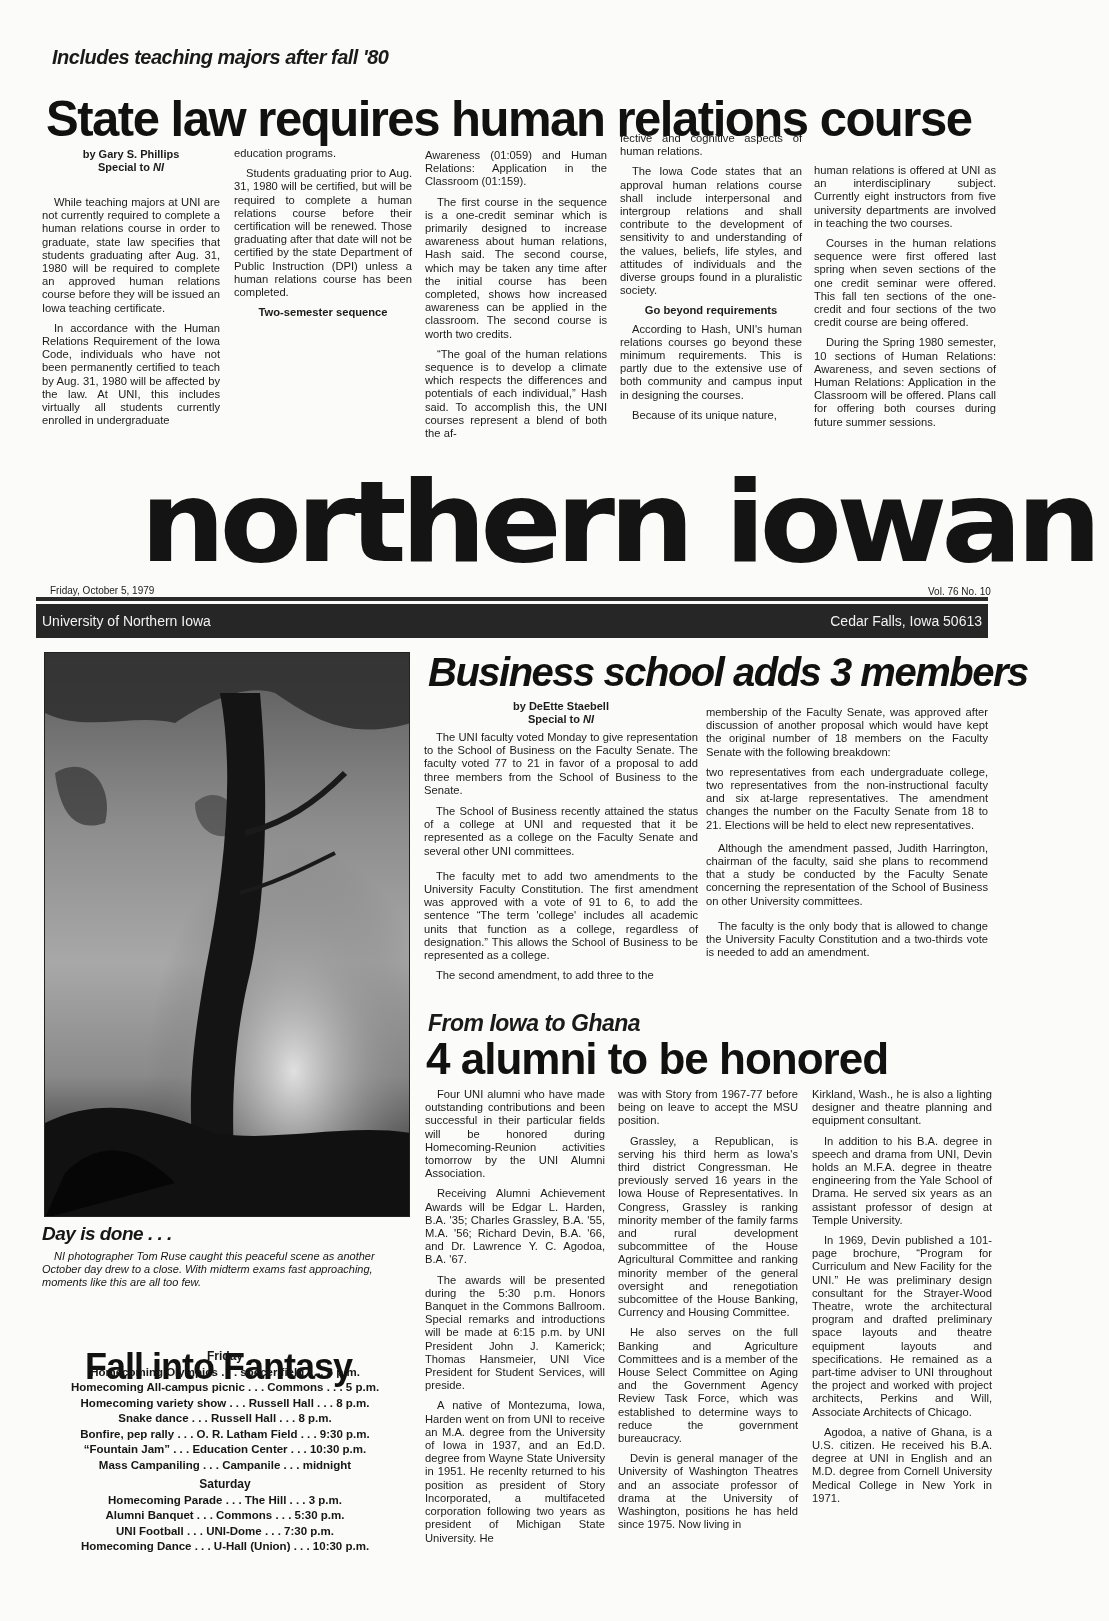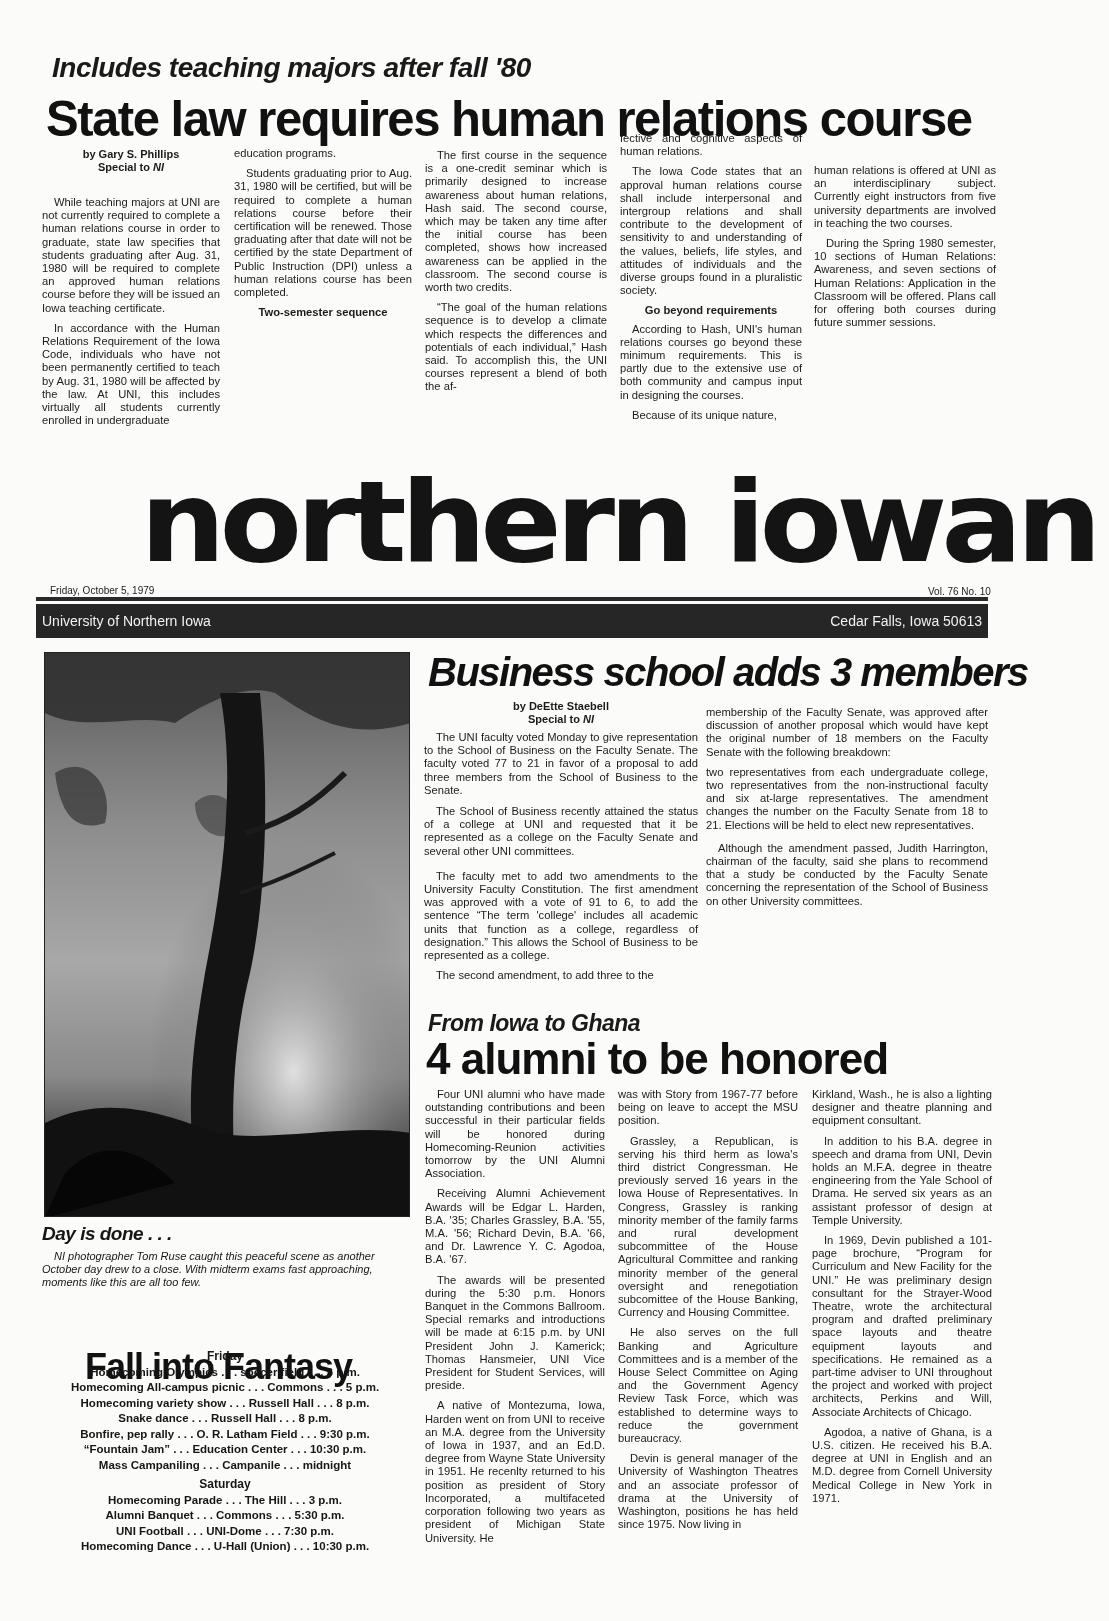--- a/index.html
+++ b/index.html
@@ -26,54 +26,56 @@
   .photo { background: linear-gradient(180deg, #5a5a5a 0%, #8c8c8c 30%, #a8a8a8 55%, #8a8a8a 75%, #3a3a3a 90%, #1a1a1a 100%); border: 1px solid #222; overflow: hidden; }
   .caption-title { font-style: italic; font-weight: bold; font-size: 19px; letter-spacing: -0.5px; }
   .caption-text { font-style: italic; font-size: 11px; line-height: 13px; }
 
   .schedule { text-align: center; font-weight: bold; font-size: 11.5px; line-height: 15.5px; }
   .schedule .day { font-size: 12px; margin-top: 2px; }
 </style>
 </head>
 <body>
 
-<div class="abs kicker" style="left:52px; top:52px; font-size:28px;">Includes teaching majors after fall '80</div>
+<div class="abs kicker" style="left:52px; top:46px; font-size:20px;">Includes teaching majors after fall '80</div>
 <div class="abs headline" style="left:46px; top:90px; font-size:50px; transform:scaleX(0.98);">State law requires human relations course</div>
 
 <div class="abs col" style="left:42px; top:148px; width:178px;">
   <div class="byline">
     <div>by Gary S. Phillips</div>
     <div><span>Special to </span><i>NI</i></div>
   </div>
   <div style="height:22px"></div>
   <p>While teaching majors at UNI are not currently required to complete a human relations course in order to graduate, state law specifies that students graduating after Aug. 31, 1980 will be required to complete an approved human relations course before they will be issued an Iowa teaching certificate.</p>
   <p>In accordance with the Human Relations Requirement of the Iowa Code, individuals who have not been permanently certified to teach by Aug. 31, 1980 will be affected by the law. At UNI, this includes virtually all students currently enrolled in undergraduate</p>
 </div>
 
 <div class="abs col" style="left:234px; top:147px; width:178px;">
   <p class="noindent">education programs.</p>
   <p>Students graduating prior to Aug. 31, 1980 will be certified, but will be required to complete a human relations course before their certification will be renewed. Those graduating after that date will not be certified by the state Department of Public Instruction (DPI) unless a human relations course has been completed.</p>
   <div class="subhead">Two-semester sequence</div>
 </div>
 
 <div class="abs col" style="left:425px; top:149px; width:182px;">
+  <p class="noindent">Awareness (01:059) and Human Relations: Application in the Classroom (01:159).</p>
   <p>The first course in the sequence is a one-credit seminar which is primarily designed to increase awareness about human relations, Hash said. The second course, which may be taken any time after the initial course has been completed, shows how increased awareness can be applied in the classroom. The second course is worth two credits.</p>
   <p>“The goal of the human relations sequence is to develop a climate which respects the differences and potentials of each individual,” Hash said. To accomplish this, the UNI courses represent a blend of both the af-</p>
 </div>
 
 <div class="abs col" style="left:620px; top:132px; width:182px;">
   <p class="noindent">fective and cognitive aspects of human relations.</p>
   <p>The Iowa Code states that an approval human relations course shall include interpersonal and intergroup relations and shall contribute to the development of sensitivity to and understanding of the values, beliefs, life styles, and attitudes of individuals and the diverse groups found in a pluralistic society.</p>
   <div class="subhead">Go beyond requirements</div>
   <p>According to Hash, UNI's human relations courses go beyond these minimum requirements. This is partly due to the extensive use of both community and campus input in designing the courses.</p>
   <p>Because of its unique nature,</p>
 </div>
 
 <div class="abs col" style="left:814px; top:164px; width:182px;">
   <p class="noindent">human relations is offered at UNI as an interdisciplinary subject. Currently eight instructors from five university departments are involved in teaching the two courses.</p>
+  <p>Courses in the human relations sequence were first offered last spring when seven sections of the one credit seminar were offered. This fall ten sections of the one-credit and four sections of the two credit course are being offered.</p>
   <p>During the Spring 1980 semester, 10 sections of Human Relations: Awareness, and seven sections of Human Relations: Application in the Classroom will be offered. Plans call for offering both courses during future summer sessions.</p>
 </div>
 
 <div class="abs masthead" style="left:140px; top:466px;">northern iowan</div>
 <div class="abs mast-meta" style="left:50px; top:585px;">Friday, October 5, 1979</div>
 <div class="abs mast-meta" style="left:928px; top:586px;">Vol. 76 No. 10</div>
 <div class="abs band-rule" style="left:36px; top:597px; width:952px;"></div>
 <div class="abs band" style="left:36px; top:604px; width:952px;">
   <span>University of Northern Iowa</span>
   <span>Cedar Falls, Iowa 50613</span>
@@ -130,20 +132,21 @@
   <p>The UNI faculty voted Monday to give representation to the School of Business on the Faculty Senate. The faculty voted 77 to 21 in favor of a proposal to add three members from the School of Business to the Senate.</p>
   <p style="margin-top:8px">The School of Business recently attained the status of a college at UNI and requested that it be represented as a college on the Faculty Senate and several other UNI committees.</p>
   <p style="margin-top:12px">The faculty met to add two amendments to the University Faculty Constitution. The first amendment was approved with a vote of 91 to 6, to add the sentence “The term 'college' includes all academic units that function as a college, regardless of designation.” This allows the School of Business to be represented as a college.</p>
   <p>The second amendment, to add three to the</p>
 </div>
 
 <div class="abs col" style="left:706px; top:706px; width:282px;">
   <p class="noindent">membership of the Faculty Senate, was approved after discussion of another proposal which would have kept the original number of 18 members on the Faculty Senate with the following breakdown:</p>
   <p class="noindent">two representatives from each undergraduate college, two representatives from the non-instructional faculty and six at-large representatives. The amendment changes the number on the Faculty Senate from 18 to 21. Elections will be held to elect new representatives.</p>
   <p style="margin-top:10px">Although the amendment passed, Judith Harrington, chairman of the faculty, said she plans to recommend that a study be conducted by the Faculty Senate concerning the representation of the School of Business on other University committees.</p>
+  <p style="margin-top:12px">The faculty is the only body that is allowed to change the University Faculty Constitution and a two-thirds vote is needed to add an amendment.</p>
 </div>
 
 <div class="abs kicker" style="left:428px; top:1010px; font-size:23px;">From Iowa to Ghana</div>
 <div class="abs headline" style="left:426px; top:1034px; font-size:44px; letter-spacing:-1px;">4 alumni to be honored</div>
 
 <div class="abs col" style="left:425px; top:1088px; width:180px;">
   <p>Four UNI alumni who have made outstanding contributions and been successful in their particular fields will be honored during Homecoming-Reunion activities tomorrow by the UNI Alumni Association.</p>
   <p>Receiving Alumni Achievement Awards will be Edgar L. Harden, B.A. '35; Charles Grassley, B.A. '55, M.A. '56; Richard Devin, B.A. '66, and Dr. Lawrence Y. C. Agodoa, B.A. '67.</p>
   <p>The awards will be presented during the 5:30 p.m. Honors Banquet in the Commons Ballroom. Special remarks and introductions will be made at 6:15 p.m. by UNI President John J. Kamerick; Thomas Hansmeier, UNI Vice President for Student Services, will preside.</p>
   <p>A native of Montezuma, Iowa, Harden went on from UNI to receive an M.A. degree from the University of Iowa in 1937, and an Ed.D. degree from Wayne State University in 1951. He recenlty returned to his position as president of Story Incorporated, a multifaceted corporation following two years as president of Michigan State University. He</p>

